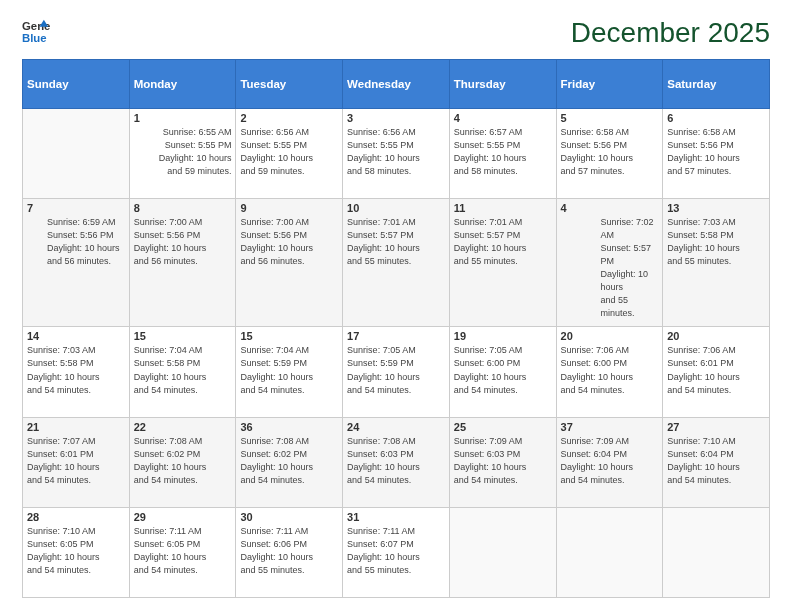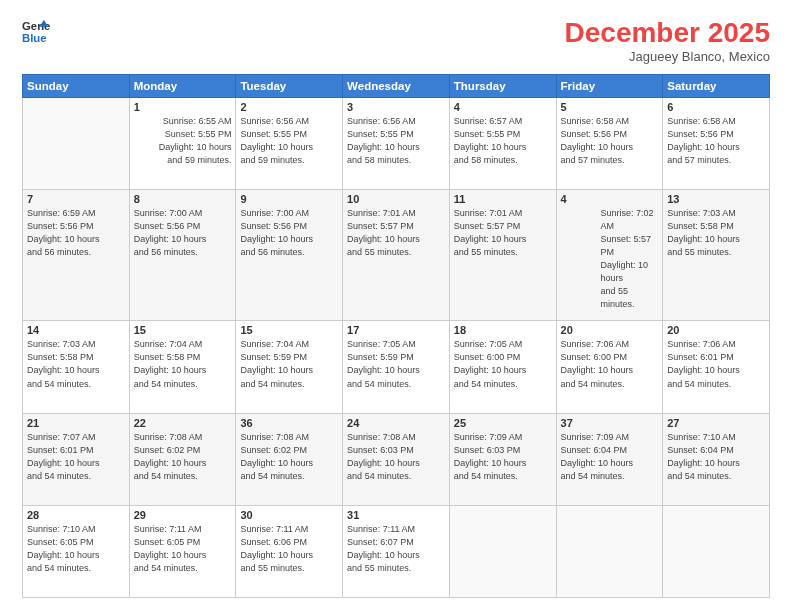--- a/index.html
+++ b/index.html
@@ -30,41 +30,41 @@
     }
     .logo-icon {
       width: 28px;
       height: 28px;
     }
     .title-block {
       text-align: right;
     }
     .month-title {
       font-size: 28px;
-      font-weight: bold;
-      color: #ef4444;
+      font-weight: normal;
+      color: #14532d;
       line-height: 1.1;
     }
     .location {
       font-size: 13px;
       color: #555;
     }
     .calendar {
       flex: 1;
       border: 1px solid #bbb;
       border-collapse: collapse;
       width: 100%;
       table-layout: fixed;
     }
     .calendar th {
       background-color: #3b7fd4;
       color: #fff;
       font-size: 11.5px;
       font-weight: bold;
-      padding: 5px 4px;
+      padding: 18px 4px;
       border: 1px solid #2d6ab8;
       text-align: left;
     }
     .calendar td {
       border: 1px solid #ccc;
       vertical-align: top;
       padding: 3px 4px;
       font-size: 9.5px;
       color: #333;
       height: 88px;
@@ -94,21 +94,20 @@
   <div class="header">
     <div class="logo">
       <svg class="logo-icon" viewBox="0 0 32 32" xmlns="http://www.w3.org/2000/svg">
         <text x="0" y="14" font-size="13" font-weight="bold" fill="#333" font-family="Arial">General</text>
         <text x="0" y="27" font-size="13" font-weight="bold" fill="#1a6fc4" font-family="Arial">Blue</text>
         <polygon points="28,10 38,10 33,2" fill="#1a6fc4" transform="translate(-8,0)"></polygon>
       </svg>
     </div>
     <div class="title-block">
       <div class="month-title">December 2025</div>
-      <div class="location">Jagueey Blanco, Mexico</div>
     </div>
   </div>
 
   <table class="calendar">
     <thead>
       <tr>
       <th>Sunday</th>
           <th>Monday</th>
           <th>Tuesday</th>
           <th>Wednesday</th>
@@ -159,21 +158,21 @@
             <div class="cell-day">6</div>
             <div class="cell-info" style="white-space: pre-line;">Sunrise: 6:58 AM
 Sunset: 5:56 PM
 Daylight: 10 hours
 and 57 minutes.</div>
           </td>
         </tr>
         <tr class="row-shade">
           <td>
             <div class="cell-day">7</div>
-            <div class="cell-info" style="white-space: pre-line;">Sunrise: 6:59 AM
+            <div class="cell-info" style="white-space: pre-line; margin-left: 20px;">Sunrise: 6:59 AM
 Sunset: 5:56 PM
 Daylight: 10 hours
 and 56 minutes.</div>
           </td>
           <td>
             <div class="cell-day">8</div>
             <div class="cell-info" style="white-space: pre-line;">Sunrise: 7:00 AM
 Sunset: 5:56 PM
 Daylight: 10 hours
 and 56 minutes.</div>
@@ -237,21 +236,21 @@
 and 54 minutes.</div>
           </td>
           <td>
             <div class="cell-day">17</div>
             <div class="cell-info" style="white-space: pre-line;">Sunrise: 7:05 AM
 Sunset: 5:59 PM
 Daylight: 10 hours
 and 54 minutes.</div>
           </td>
           <td>
-            <div class="cell-day">18</div>
+            <div class="cell-day">19</div>
             <div class="cell-info" style="white-space: pre-line;">Sunrise: 7:05 AM
 Sunset: 6:00 PM
 Daylight: 10 hours
 and 54 minutes.</div>
           </td>
           <td>
             <div class="cell-day">20</div>
             <div class="cell-info" style="white-space: pre-line;">Sunrise: 7:06 AM
 Sunset: 6:00 PM
 Daylight: 10 hours

